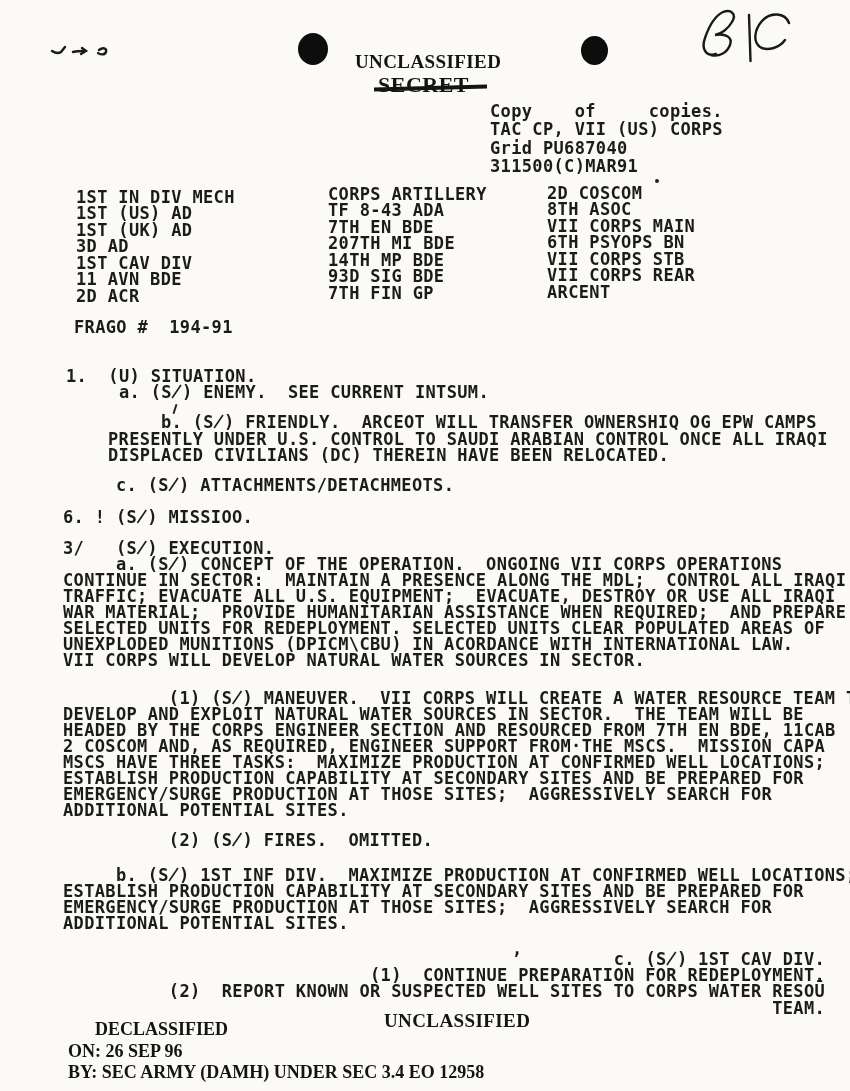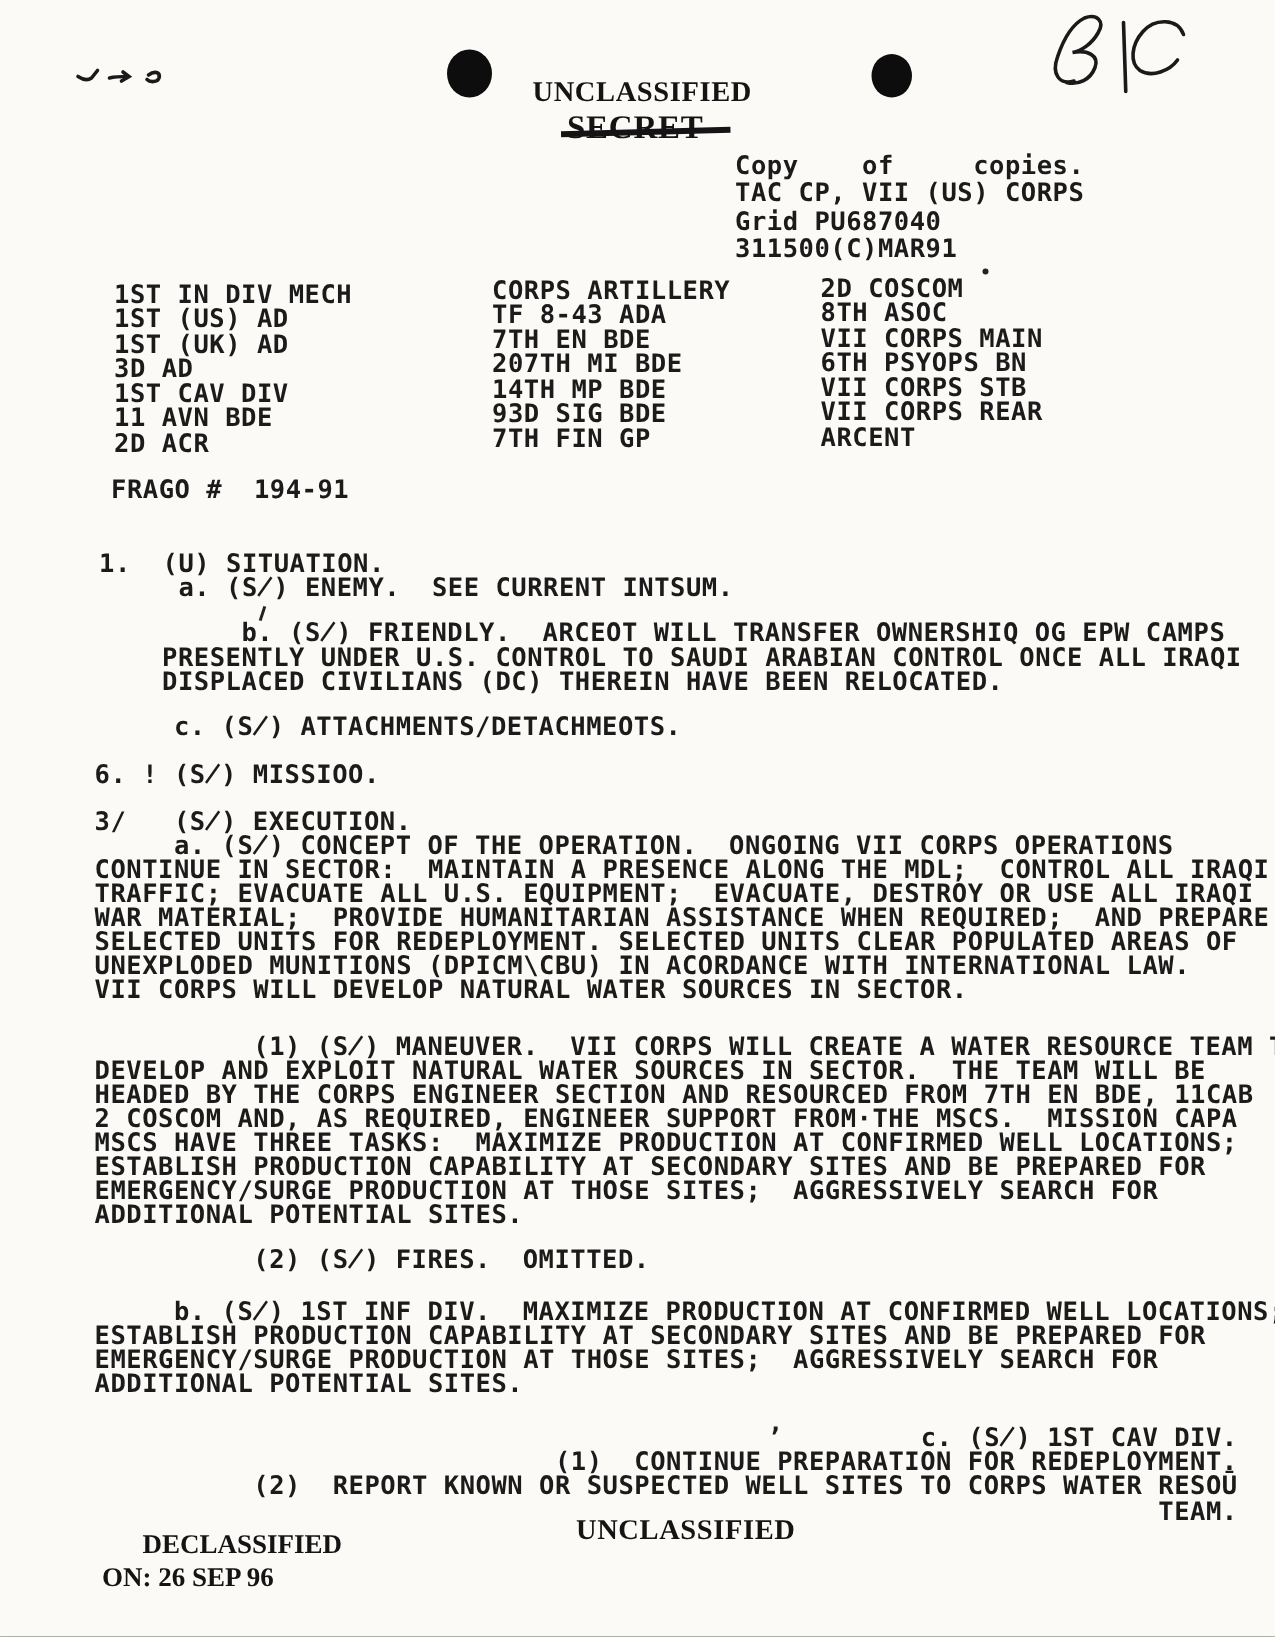--- a/index.html
+++ b/index.html
@@ -147,14 +147,15 @@
  TEAM.</pre>
 
   <div class="speck" style="left:174px;top:404px;width:2px;height:10px;transform:rotate(18deg);"></div>
   <div class="speck" style="left:655px;top:179px;width:4px;height:4px;border-radius:50%;"></div>
   <div class="tw" style="left:512px;top:941px;line-height:16px;">,</div>
 
   <div class="serifb" style="left:384px;top:1010px;font-size:19px;letter-spacing:.4px;">UNCLASSIFIED</div>
 
   <div class="serifb" style="left:68px;top:1019px;font-size:18px;margin-left:27px;">DECLASSIFIED</div>
   <div class="serifb" style="left:68px;top:1041px;font-size:18px;">ON: 26 SEP 96</div>
+  <div class="serifb" style="left:68px;top:1062px;font-size:18px;">BY: SEC ARMY (DAMH) UNDER SEC 3.4 EO 12958</div>
 
 </div>
 
 </body></html>

